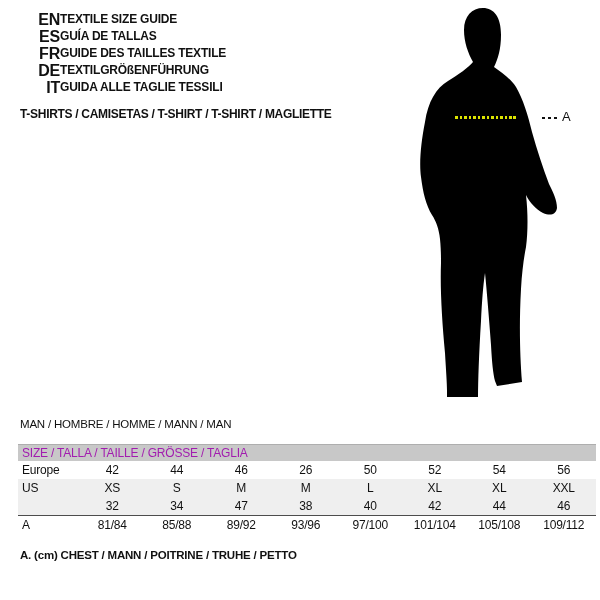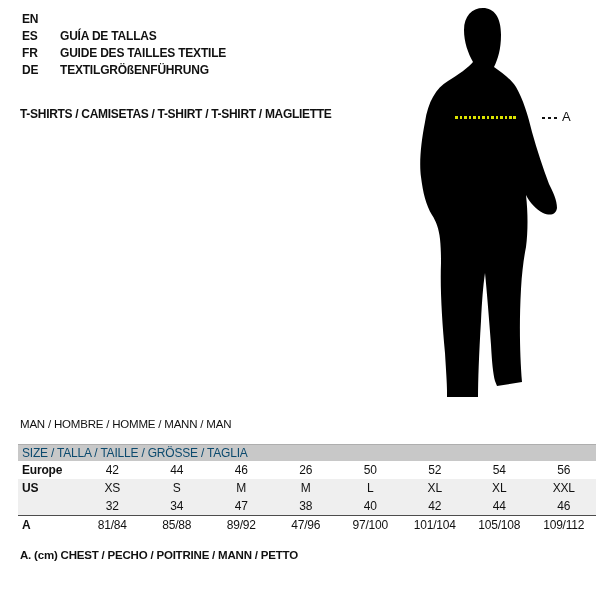--- a/index.html
+++ b/index.html
@@ -6,21 +6,21 @@
   #canvas {
     position:relative; width:600px; height:600px; background:#ffffff;
     font-family:"Liberation Sans", sans-serif;
     color:var(--text,#111);
     overflow:hidden;
   }
 
   
   .lang-block { position:absolute; left:22px; top:11px; }
   .lang-row { display:flex; height:17px; line-height:17px; }
-  .lang-code { width:38px; font-size:12px; font-weight:bold; letter-spacing:-0.2px; }
+  .lang-code { width:38px; font-size:16px; font-weight:bold; letter-spacing:-0.2px;text-align:right; }
   .lang-name { font-size:12px; font-weight:bold; letter-spacing:-0.2px; white-space:nowrap; }
 
   
   .cat-block { position:absolute; left:20px; top:105px; }
   .cat-line { font-size:12px; font-weight:bold; letter-spacing:-0.3px; line-height:18px; white-space:nowrap; }
 
   
   .figure-wrap { position:absolute; left:416px; top:5px; width:150px; height:396px; }
   .figure-wrap svg { display:block; width:150px; height:396px; }
   .measure-line {
@@ -36,51 +36,56 @@
   }
 
   
   .section-title { position:absolute; left:20px; top:418px; font-size:11.5px; font-weight:normal; letter-spacing:-0.2px; }
 
   
   .size-table { position:absolute; left:18px; top:444px; width:578px; font-size:12px; }
   .t-header {
     height:17px; line-height:17px; background:var(--header-bg,#c8c8c8);
     border-top:1px solid #aeaeae; padding-left:4px; letter-spacing:-0.2px;
-    color:#0c4a6e; box-sizing:border-box;
+    color:#a21caf; box-sizing:border-box;
   }
   .t-row { display:flex; height:18px; line-height:18px; }
   .t-row.band { background:var(--band-bg,#efefef);justify-content:space-between; }
   .t-row.topline { border-top:1px solid #4d4d4d; box-sizing:border-box; }
-  .t-label { width:58px; padding-left:4px; text-align:left; letter-spacing:-0.2px;font-weight:bold; }
+  .t-label { width:58px; padding-left:4px; text-align:left; letter-spacing:-0.2px; }
   .t-cell { flex:1; text-align:center; letter-spacing:-0.2px; }
 
   
   .footnote { position:absolute; left:20px; top:549px; font-size:11.5px; font-weight:bold; letter-spacing:-0.2px; }
 </style>
 </head>
 <body>
 
 <div id="canvas">
 
   <div class="lang-block">
     <div class="lang-row">
       <span class="lang-code">EN</span>
+      <span class="lang-name">TEXTILE SIZE GUIDE</span>
     </div>
     <div class="lang-row">
       <span class="lang-code">ES</span>
       <span class="lang-name">GUÍA DE TALLAS</span>
     </div>
     <div class="lang-row">
       <span class="lang-code">FR</span>
       <span class="lang-name">GUIDE DES TAILLES TEXTILE</span>
     </div>
     <div class="lang-row">
       <span class="lang-code">DE</span>
       <span class="lang-name">TEXTILGRÖßENFÜHRUNG</span>
+    </div>
+    <div class="lang-row">
+      <span class="lang-code">IT</span>
+      <span class="lang-name">GUIDA ALLE TAGLIE TESSILI</span>
     </div>
   </div>
 
   <div class="cat-block">
     <div class="cat-line">T-SHIRTS / CAMISETAS / T-SHIRT / T-SHIRT / MAGLIETTE</div>
   </div>
 
   <div class="figure-wrap">
     <svg viewBox="0 0 150 396" xmlns="http://www.w3.org/2000/svg">
       <path fill="#000000" d="
@@ -159,23 +164,23 @@
       <span class="t-cell">42</span>
       <span class="t-cell">44</span>
       <span class="t-cell">46</span>
     </div>
 
     <div class="t-row topline">
       <span class="t-label">A</span>
       <span class="t-cell">81/84</span>
       <span class="t-cell">85/88</span>
       <span class="t-cell">89/92</span>
-      <span class="t-cell">47/96</span>
+      <span class="t-cell">93/96</span>
       <span class="t-cell">97/100</span>
       <span class="t-cell">101/104</span>
       <span class="t-cell">105/108</span>
       <span class="t-cell">109/112</span>
     </div>
   </div>
 
-  <div class="footnote">A. (cm) CHEST / PECHO / POITRINE / MANN / PETTO</div>
+  <div class="footnote">A. (cm) CHEST / MANN / POITRINE / TRUHE / PETTO</div>
 
 </div>
 
 </body></html>

